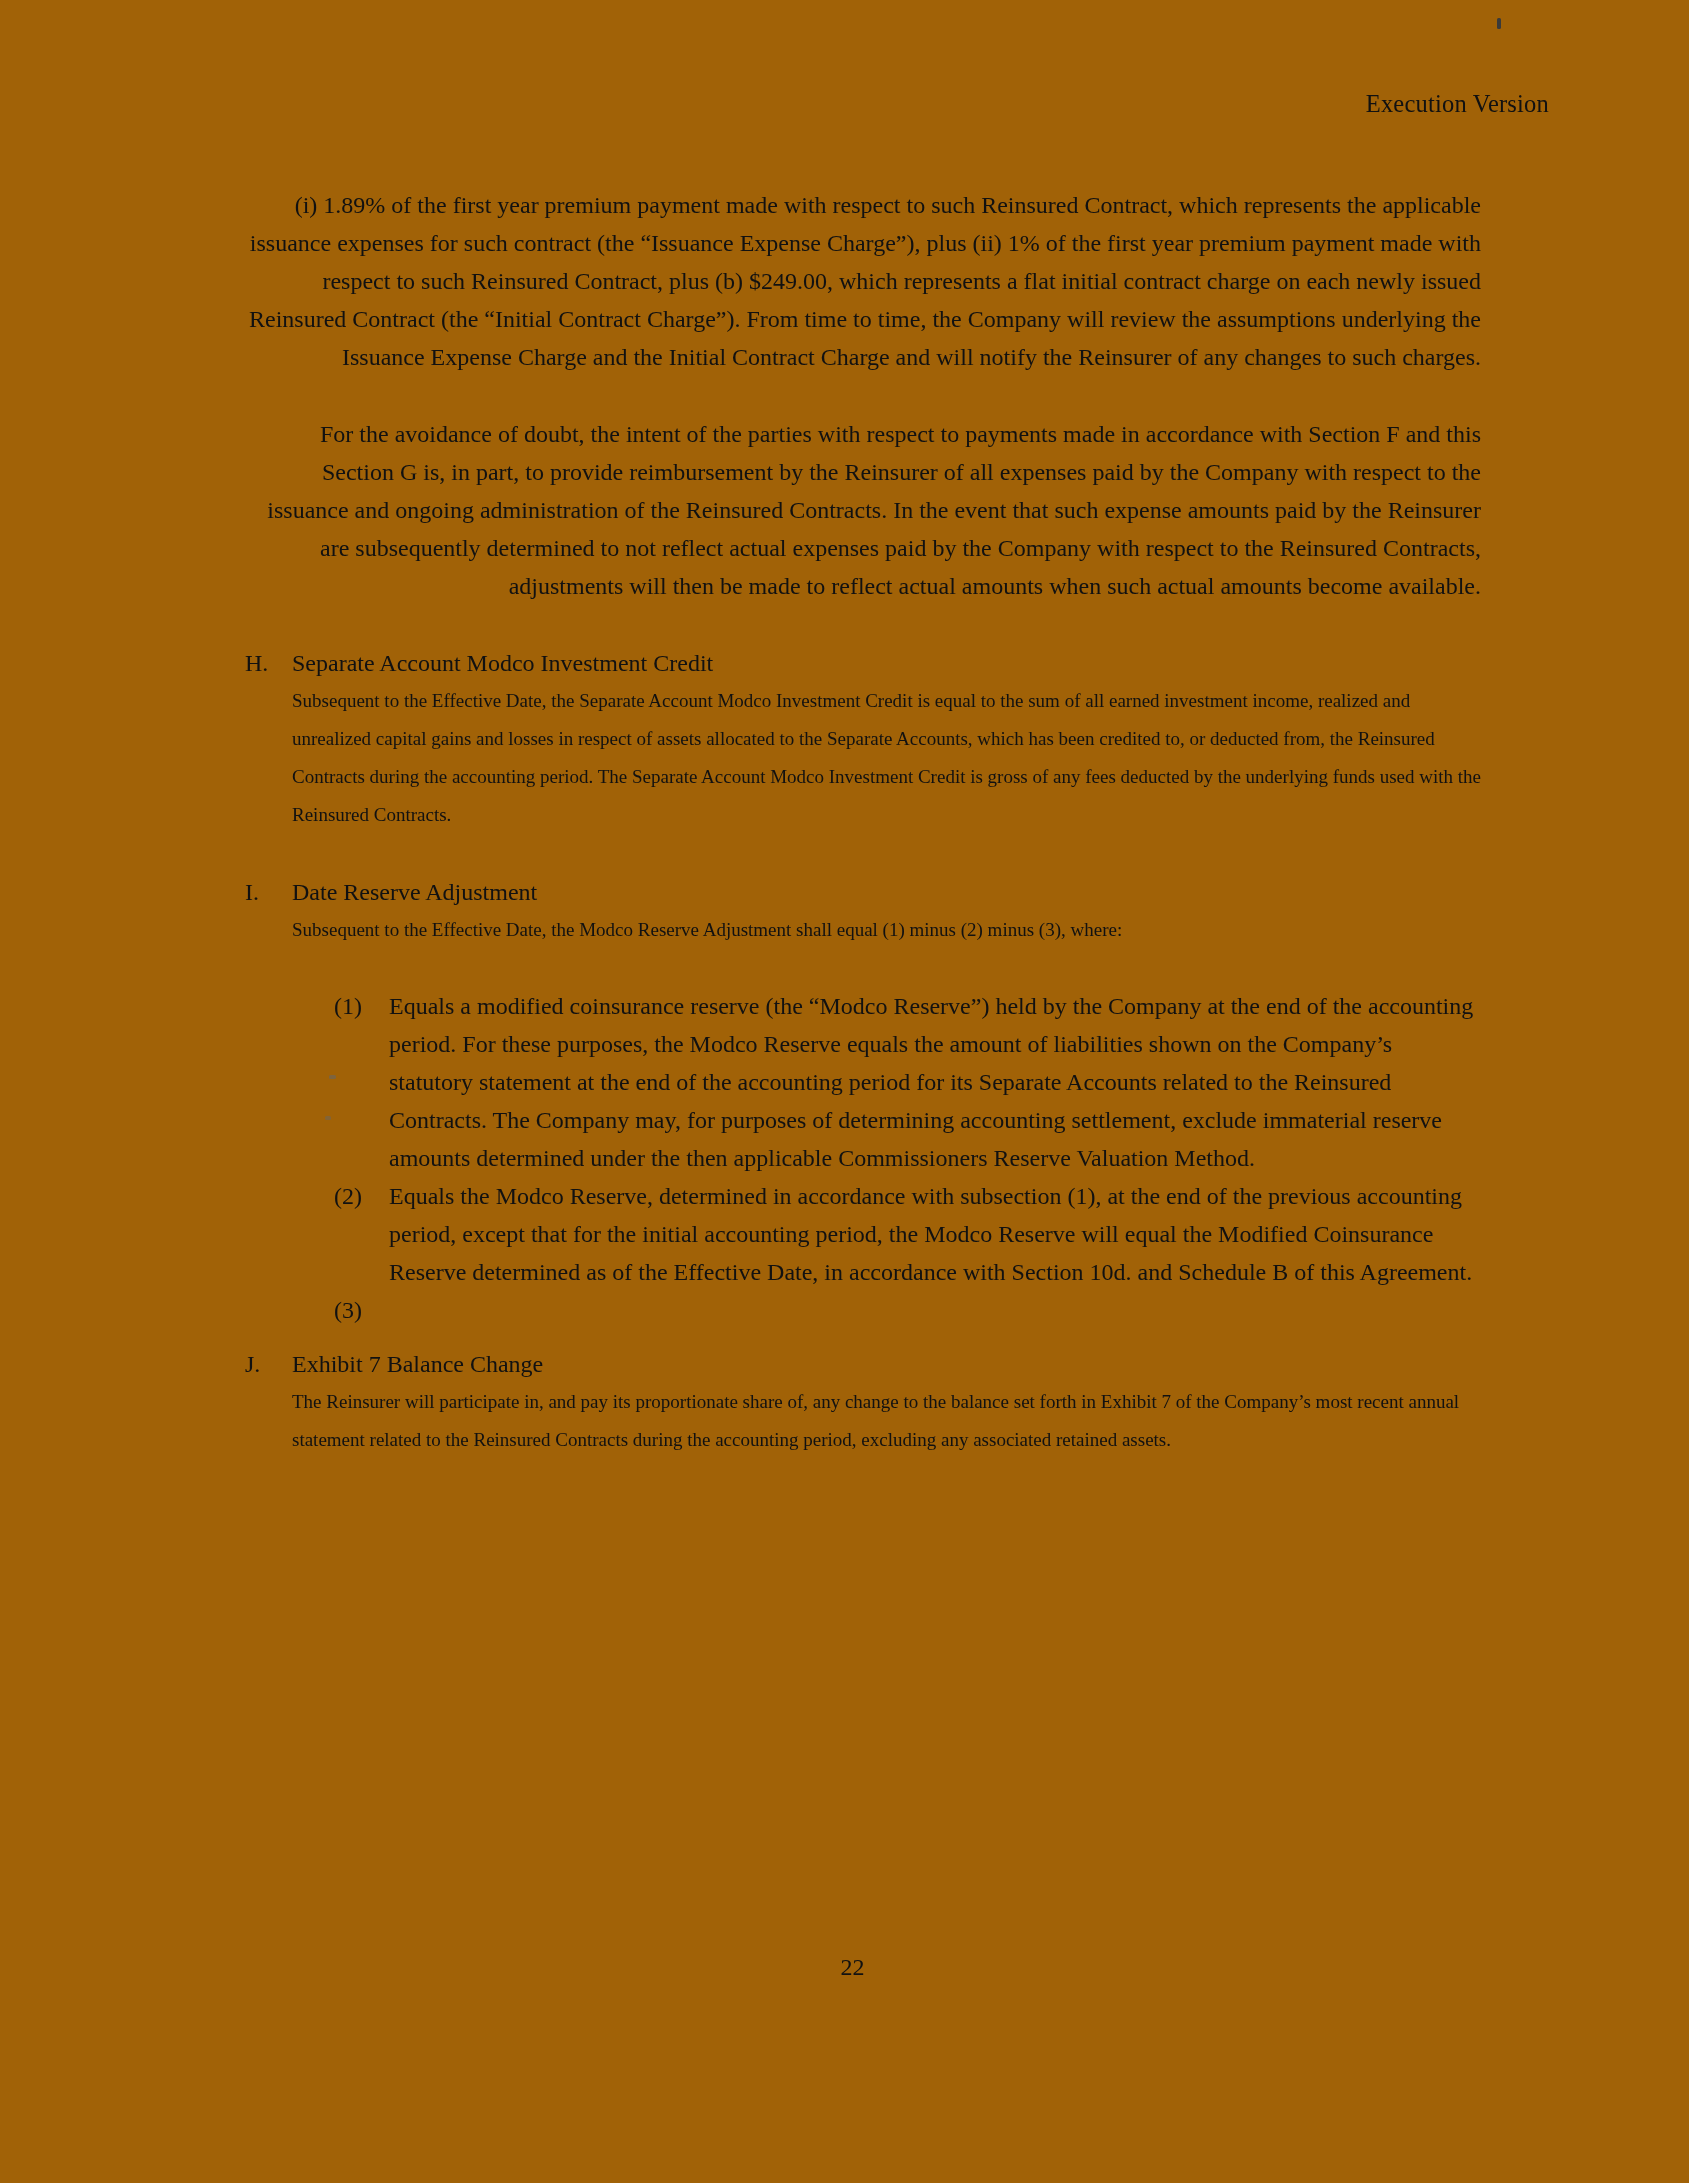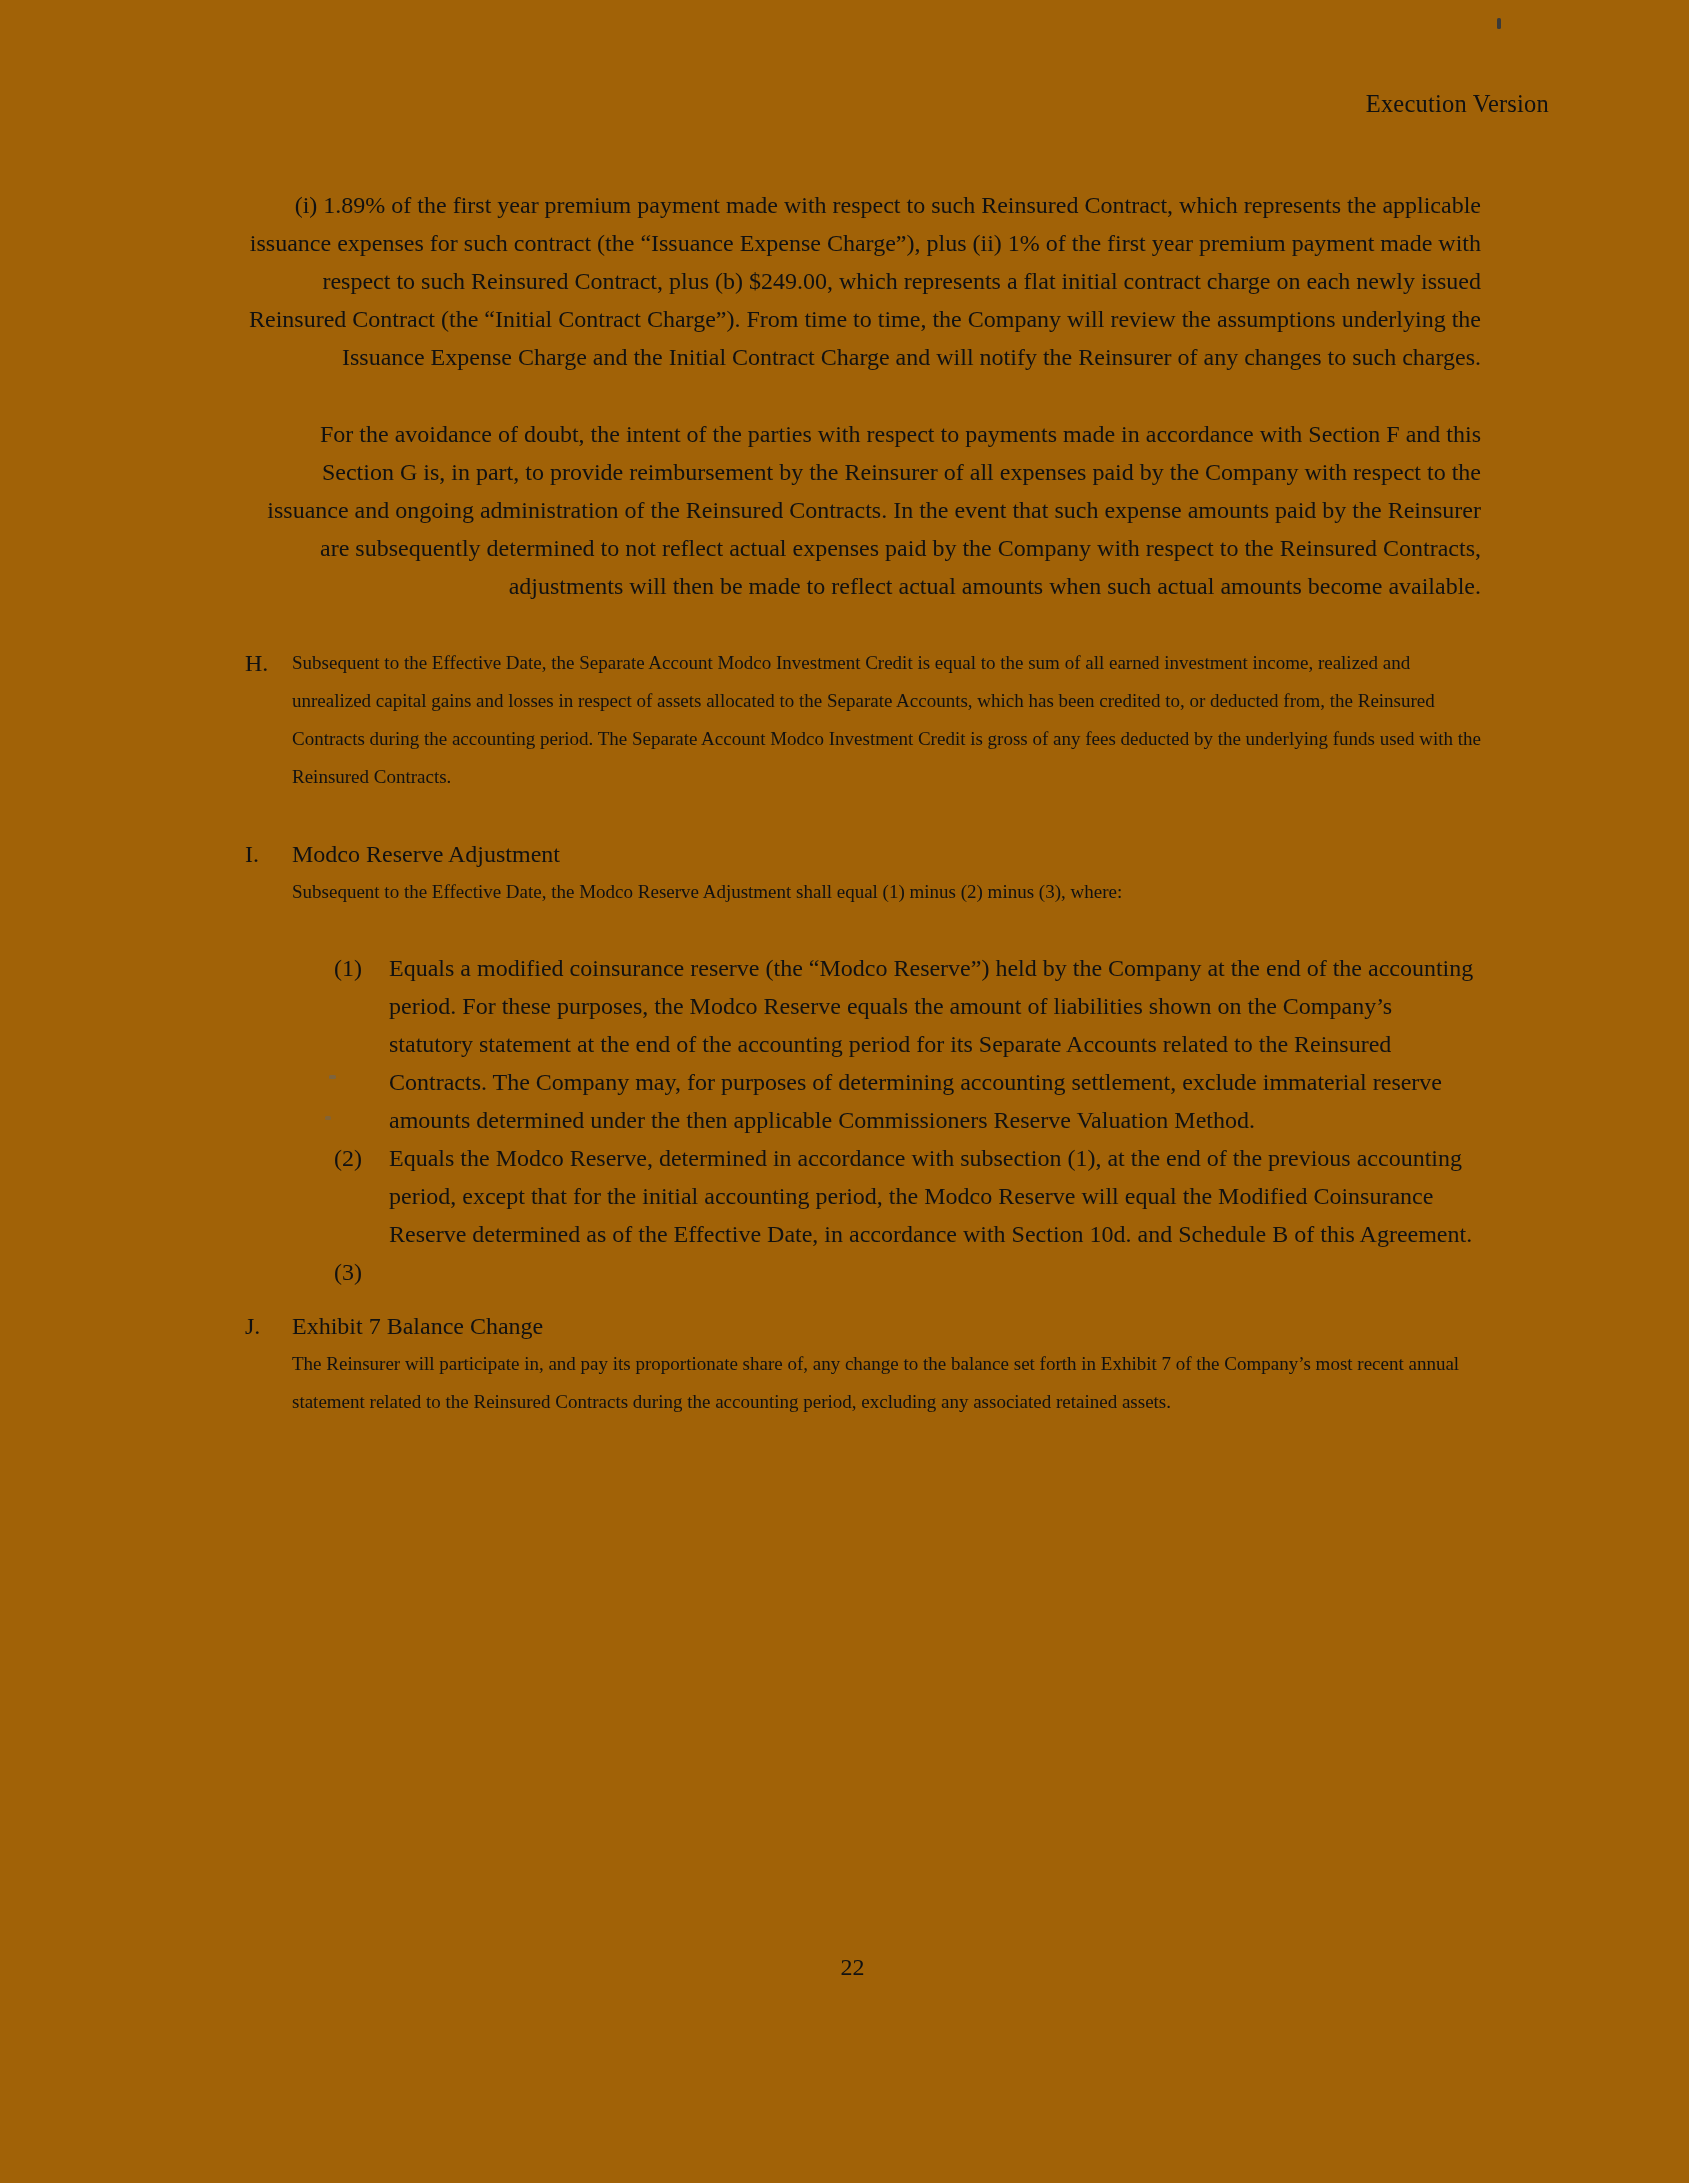--- a/index.html
+++ b/index.html
@@ -134,26 +134,27 @@
   <div class="header">Execution Version</div>
 
   <div class="content">
 
     <p class="para">(i) 1.89% of the first year premium payment made with respect to such Reinsured Contract, which represents the applicable issuance expenses for such contract (the “Issuance Expense Charge”), plus (ii) 1% of the first year premium payment made with respect to such Reinsured Contract, plus (b) $249.00, which represents a flat initial contract charge on each newly issued Reinsured Contract (the “Initial Contract Charge”).  From time to time, the Company will review the assumptions underlying the Issuance Expense Charge and the Initial Contract Charge and will notify the Reinsurer of any changes to such charges.</p>
 
     <p class="para">For the avoidance of doubt, the intent of the parties with respect to payments made in accordance with Section F and this Section G is, in part, to provide reimbursement by the Reinsurer of all expenses paid by the Company with respect to the issuance and ongoing administration of the Reinsured Contracts.  In the event that such expense amounts paid by the Reinsurer are subsequently determined to not reflect actual expenses paid by the Company with respect to the Reinsured Contracts, adjustments will then be made to reflect actual amounts when such actual amounts become available.</p>
 
     <div class="section">
       <span class="marker">H.</span>
+      <div class="sec-title">Separate Account Modco Investment Credit</div>
       <div class="sec-body">Subsequent to the Effective Date, the Separate Account Modco Investment Credit is equal to the sum of all earned investment income, realized and unrealized capital gains and losses in respect of assets allocated to the Separate Accounts, which has been credited to, or deducted from, the Reinsured Contracts during the accounting period.  The Separate Account Modco Investment Credit is gross of any fees deducted by the underlying funds used with the Reinsured Contracts.</div>
     </div>
 
     <div class="section">
       <span class="marker">I.</span>
-      <div class="sec-title">Modco Reserve Adjustment</div>
+      <div class="sec-title">Date Reserve Adjustment</div>
       <div class="sec-body">Subsequent to the Effective Date, the Modco Reserve Adjustment shall equal (1) minus (2) minus (3), where:</div>
       <ul class="sublist">
         <li>
           <span class="num">(1)</span>
           <span>Equals a modified coinsurance reserve (the “Modco Reserve”) held by the Company at the end of the accounting period.  For these purposes, the Modco Reserve equals the amount of liabilities shown on the Company’s statutory statement at the end of the accounting period for its Separate Accounts related to the Reinsured Contracts.  The Company may, for purposes of determining accounting settlement, exclude immaterial reserve amounts determined under the then applicable Commissioners Reserve Valuation Method.</span>
         </li>
         <li>
           <span class="num">(2)</span>
           <span>Equals the Modco Reserve, determined in accordance with subsection (1), at the end of the previous accounting period, except that for the initial accounting period, the Modco Reserve will equal the Modified Coinsurance Reserve determined as of the Effective Date, in accordance with Section 10d. and Schedule B of this Agreement.</span>
         </li>

